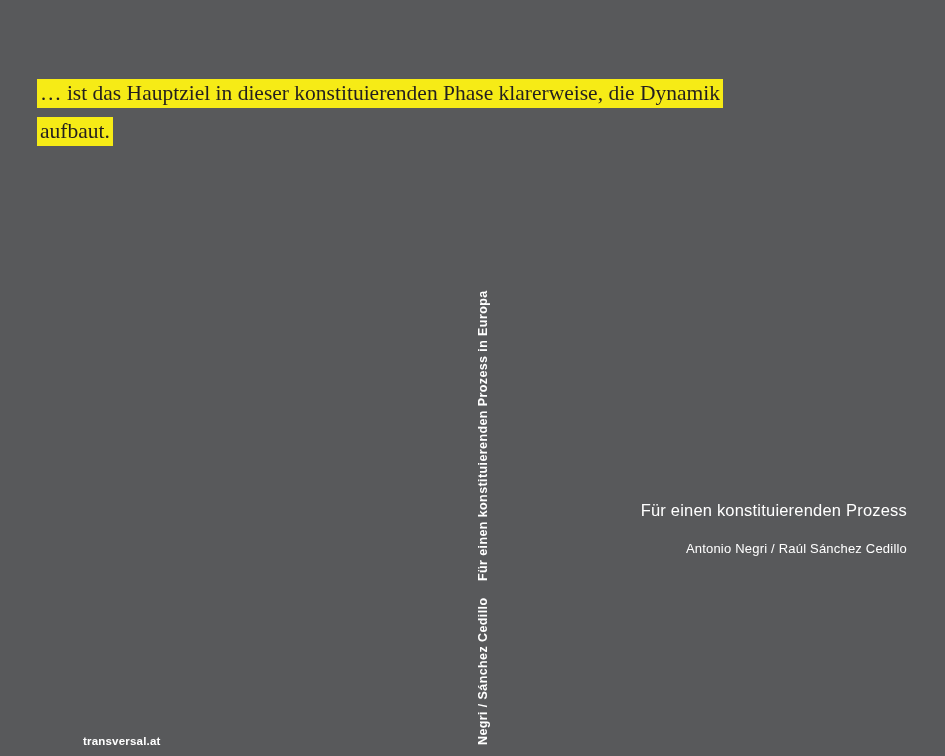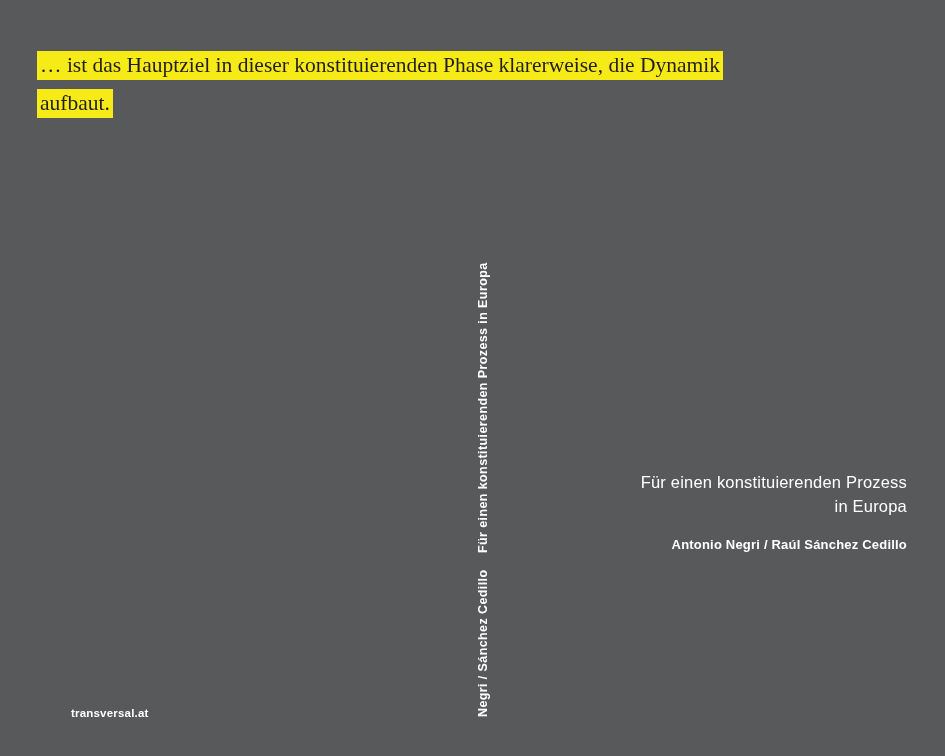--- a/index.html
+++ b/index.html
@@ -11,20 +11,21 @@
     height: 756px;
     background: #58595b;
     font-family: "Liberation Sans", sans-serif;
     overflow: hidden;
     position: relative;
   }
   .page {
     position: relative;
     width: 945px;
     height: 645px;
+    margin-top: 28px;
   }
 
   
   .quote {
     position: absolute;
     left: 40px;
     top: 46px;
     width: 810px;
     font-family: "Liberation Serif", serif;
     font-size: 21.5px;
@@ -79,28 +80,28 @@
   }
   .doc-title {
     font-size: 16.5px;
     font-weight: normal;
     line-height: 24px;
     letter-spacing: 0.2px;
   }
   .doc-authors {
     margin-top: 19px;
     font-size: 13px;
-    font-weight: bold;
+    font-weight: normal;
     letter-spacing: 0.2px;
   }
 
   
   .site-mark {
     position: absolute;
-    left: 40px;
+    left: 52px;
     top: 707px;
     font-size: 11.5px;
     font-weight: bold;
     color: #ffffff;
     letter-spacing: 0.2px;
     padding-left: 31px;
   }
 </style>
 </head>
 <body>
@@ -113,20 +114,19 @@
   </div>
 
   <div class="spine">
     <div class="spine-inner spine-title">Für einen konstituierenden Prozess in Europa</div>
     <div class="spine-inner spine-authors">Negri / Sánchez Cedillo</div>
   </div>
 
   <div class="title-block">
     <div class="doc-title">
       <div>Für einen konstituierenden Prozess</div>
-      <div>in Europa</div>
     </div>
     <div class="doc-authors">Antonio Negri / Raúl Sánchez Cedillo</div>
   </div>
 
   <div class="site-mark">transversal.at</div>
 
 </div>
 
 </body></html>

